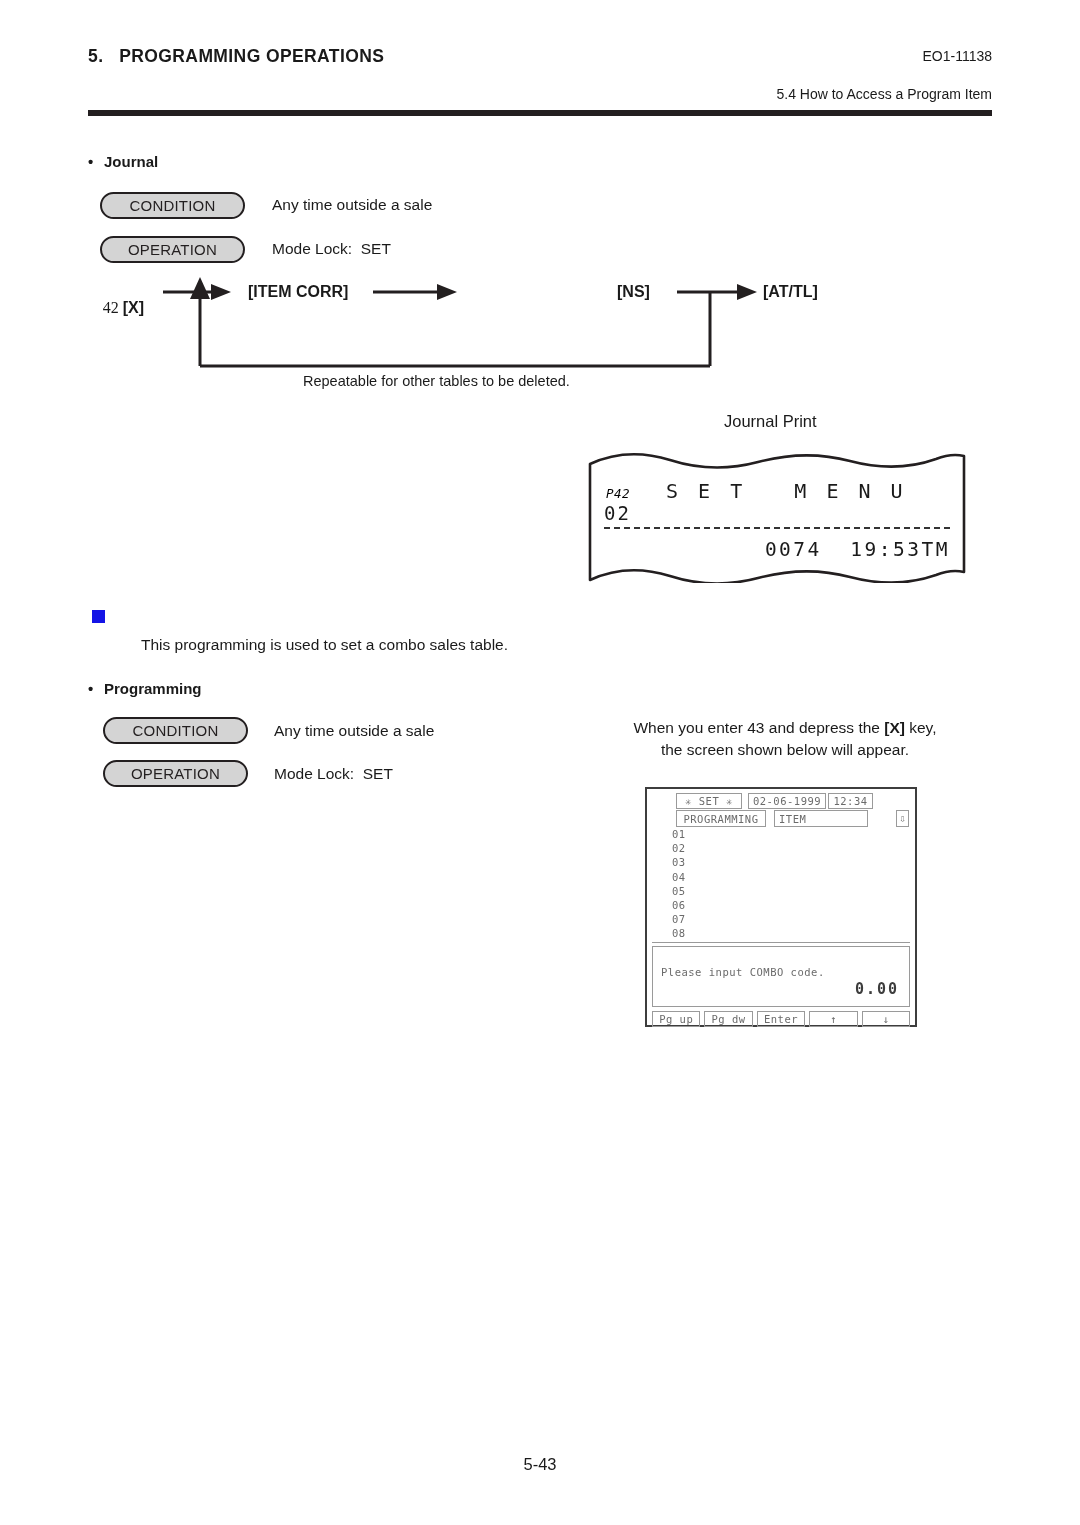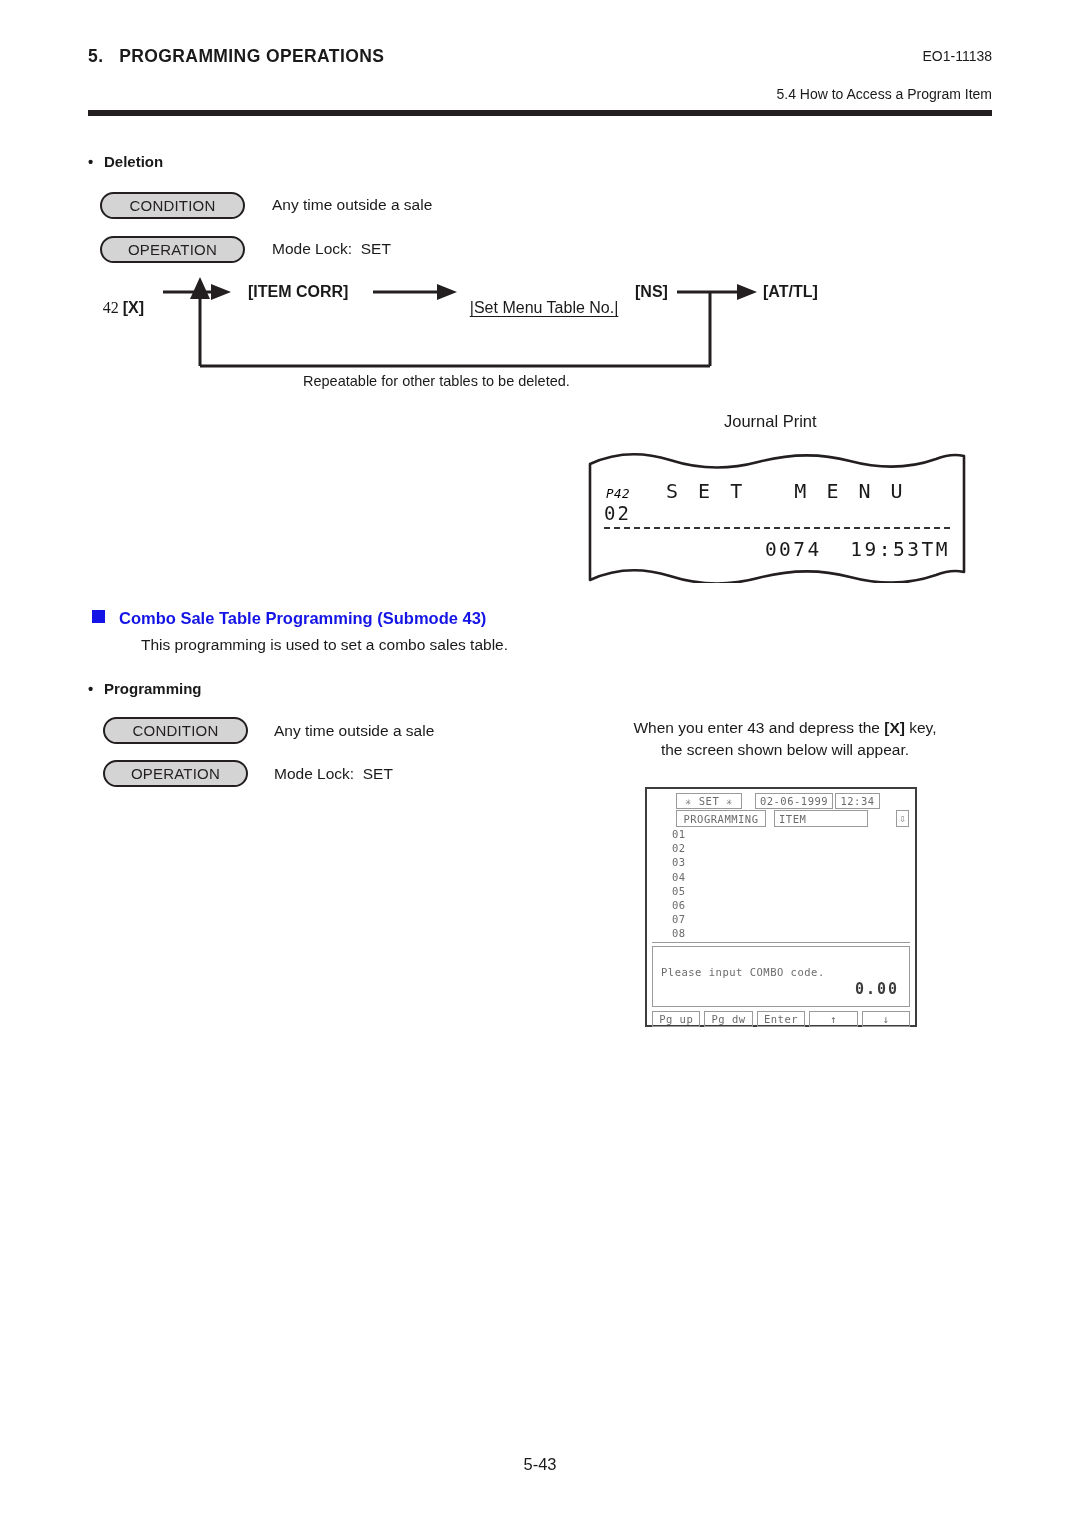--- a/index.html
+++ b/index.html
@@ -234,21 +234,21 @@
     border: 1px solid #9a9a9a;
     display: flex;
     align-items: center;
     justify-content: center;
     box-sizing: border-box;
     padding: 0 4px;
     white-space: pre;
     letter-spacing: 0.5px;
   }
   .box-mode { width: 66px; }
-  .box-date { width: 78px; margin-left: 13px; }
+  .box-date { width: 78px; margin-left: 6px; }
   .box-time { width: 45px; margin-left: 2px; }
   .box-prog { width: 90px; }
   .box-combo { width: 94px; margin-left: 8px; justify-content: flex-start; }
   .scroll-ind {
     position: absolute;
     right: 1px;
     top: 0;
     width: 13px;
     height: 17px;
     border: 1px solid #9a9a9a;
@@ -325,21 +325,21 @@
 <body>
 
 <div class="page-header">
   <div class="hdr-chapter">5.   PROGRAMMING OPERATIONS</div>
   <div class="hdr-doc">EO1-11138</div>
   <div class="hdr-section">5.4  How to Access a Program Item</div>
 </div>
 <div class="hdr-rule"></div>
 
 <div class="dot-bullet" style="left:88px; top:153px;">
-  <span class="dot">•</span><span>Deletion</span>
+  <span class="dot">•</span><span>Journal</span>
 </div>
 
 <div class="pill" style="left:100px; top:192px; width:145px;">
   <span class="pill-text">CONDITION</span>
 </div>
 <div class="pill-desc" style="left:272px; top:196px;">Any time outside a sale</div>
 
 <div class="pill" style="left:100px; top:236px; width:145px;">
   <span class="pill-text">OPERATION</span>
 </div>
@@ -362,25 +362,22 @@
     <line x1="115" y1="101" x2="115" y2="34" stroke="#231f20" stroke-width="3"></line>
     <polygon points="105,34 115,12 125,34" fill="#231f20"></polygon>
   </svg>
 
   <div class="flow-label bold" style="left:0px; top:19px;">
     <span class="reg">42 </span><span>[X]</span>
   </div>
 
   <div class="flow-label bold" style="left:163px; top:19px;">[ITEM CORR]</div>
 
-  <div class="flow-label" style="left:367px; top:19px;">
-    <span class="underlined-seg"><span class="flow-bar">|</span><span>Set Menu Table No.</span><span class="flow-bar">|</span></span>
-  </div>
-
-  <div class="flow-label bold" style="left:550px; top:19px;">[NS]</div>
+
+  <div class="flow-label bold" style="left:532px; top:19px;">[NS]</div>
 
   <div class="flow-label bold" style="left:678px; top:19px;">[AT/TL]</div>
 
   <div class="flow-caption" style="left:218px; top:108px;">Repeatable for other tables to be deleted.</div>
 </div>
 
 <div class="journal-title" style="left:724px; top:412px;">Journal Print</div>
 
 <div class="journal-wrap">
   <svg width="378" height="135" viewBox="0 0 378 135">
@@ -400,21 +397,21 @@
   <div class="journal-text">
     <div class="jp-code">P42</div>
     <div class="jp-title">S E T   M E N U</div>
     <div class="jp-num">02</div>
     <div class="jp-dash"></div>
     <div class="jp-total">0074  19:53TM</div>
   </div>
 </div>
 
 <div class="sq-heading" style="color: rgb(20, 20, 230);">
-  <span class="sq-mark" style="background: rgb(20, 20, 230);"></span><span>Combo Sale Table Programming (Submode 43)</span>
+  <span class="sq-mark" style="background: rgb(20, 20, 230);"></span>
 </div>
 <div class="body-text" style="left:120px; top:636px;">This programming is used to set a combo sales table.</div>
 
 <div class="dot-bullet" style="left:88px; top:680px;">
   <span class="dot">•</span><span>Programming</span>
 </div>
 
 <div class="pill" style="left:103px; top:717px; width:145px;">
   <span class="pill-text">CONDITION</span>
 </div>

